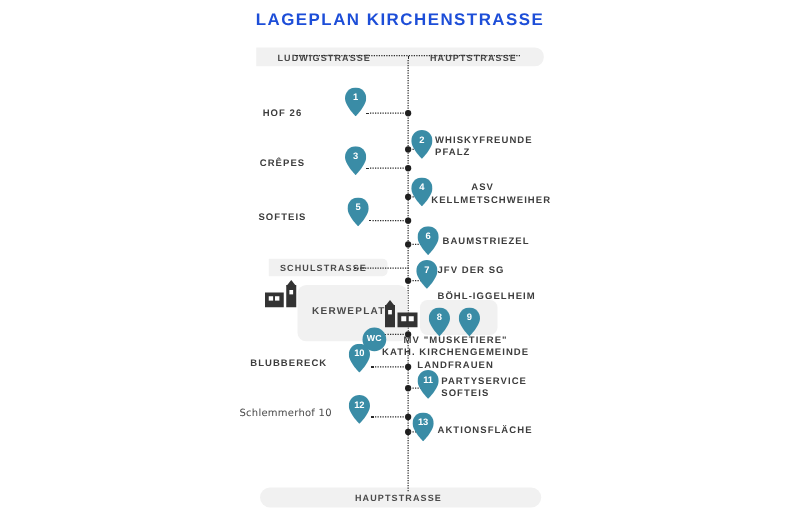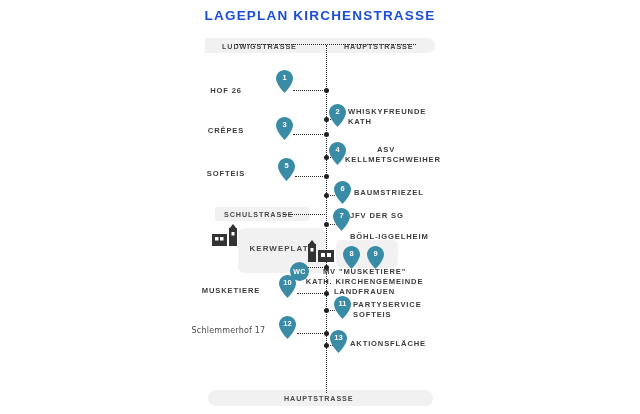--- a/index.html
+++ b/index.html
@@ -234,21 +234,21 @@
   </div>
   <div class="lbl right" style="left:180px;top:86px;width:92px;">HOF 26</div>
 
   <div class="pin" style="left:329px;top:104px;">
     <svg viewBox="0 0 17 23">
         <path d="M8.5 0C3.8 0 0 3.8 0 8.5c0 6 8.5 14.5 8.5 14.5S17 14.5 17 8.5C17 3.8 13.2 0 8.5 0z" fill="#3a8ca6"></path>
       </svg>
     <div class="num">2</div>
   </div>
   <div class="lbl" style="left:348px;top:107px;">WHISKYFREUNDE</div>
-  <div class="lbl" style="left:348px;top:117px;">KATH</div>
+  <div class="lbl" style="left:348px;top:117px;">PFALZ</div>
 
   <div class="pin" style="left:276px;top:117px;">
     <svg viewBox="0 0 17 23">
         <path d="M8.5 0C3.8 0 0 3.8 0 8.5c0 6 8.5 14.5 8.5 14.5S17 14.5 17 8.5C17 3.8 13.2 0 8.5 0z" fill="#3a8ca6"></path>
       </svg>
     <div class="num">3</div>
   </div>
   <div class="lbl right" style="left:180px;top:126px;width:92px;">CRÊPES</div>
 
   <div class="pin" style="left:329px;top:142px;">
@@ -302,38 +302,38 @@
   <div class="lbl right" style="left:300px;top:287px;width:129px;">LANDFRAUEN</div>
 
   <div class="wc" style="left:290px;top:262px;">WC</div>
 
   <div class="pin" style="left:279px;top:275px;">
     <svg viewBox="0 0 17 23">
         <path d="M8.5 0C3.8 0 0 3.8 0 8.5c0 6 8.5 14.5 8.5 14.5S17 14.5 17 8.5C17 3.8 13.2 0 8.5 0z" fill="#3a8ca6"></path>
       </svg>
     <div class="num">10</div>
   </div>
-  <div class="lbl right" style="left:185px;top:286px;width:92px;">MUSKETIERE</div>
+  <div class="lbl right" style="left:185px;top:286px;width:92px;">BLUBBERECK</div>
 
   <div class="pin" style="left:334px;top:296px;">
     <svg viewBox="0 0 17 23">
         <path d="M8.5 0C3.8 0 0 3.8 0 8.5c0 6 8.5 14.5 8.5 14.5S17 14.5 17 8.5C17 3.8 13.2 0 8.5 0z" fill="#3a8ca6"></path>
       </svg>
     <div class="num">11</div>
   </div>
   <div class="lbl" style="left:353px;top:300px;">PARTYSERVICE</div>
   <div class="lbl" style="left:353px;top:310px;">SOFTEIS</div>
 
   <div class="pin" style="left:279px;top:316px;">
     <svg viewBox="0 0 17 23">
         <path d="M8.5 0C3.8 0 0 3.8 0 8.5c0 6 8.5 14.5 8.5 14.5S17 14.5 17 8.5C17 3.8 13.2 0 8.5 0z" fill="#3a8ca6"></path>
       </svg>
     <div class="num">12</div>
   </div>
-  <div class="lbl script right" style="left:180px;top:326px;width:97px;">Schlemmerhof 17</div>
+  <div class="lbl script right" style="left:180px;top:326px;width:97px;">Schlemmerhof 10</div>
 
   <div class="pin" style="left:330px;top:330px;">
     <svg viewBox="0 0 17 23">
         <path d="M8.5 0C3.8 0 0 3.8 0 8.5c0 6 8.5 14.5 8.5 14.5S17 14.5 17 8.5C17 3.8 13.2 0 8.5 0z" fill="#3a8ca6"></path>
       </svg>
     <div class="num">13</div>
   </div>
   <div class="lbl" style="left:350px;top:339px;">AKTIONSFLÄCHE</div>
 
 </div>

